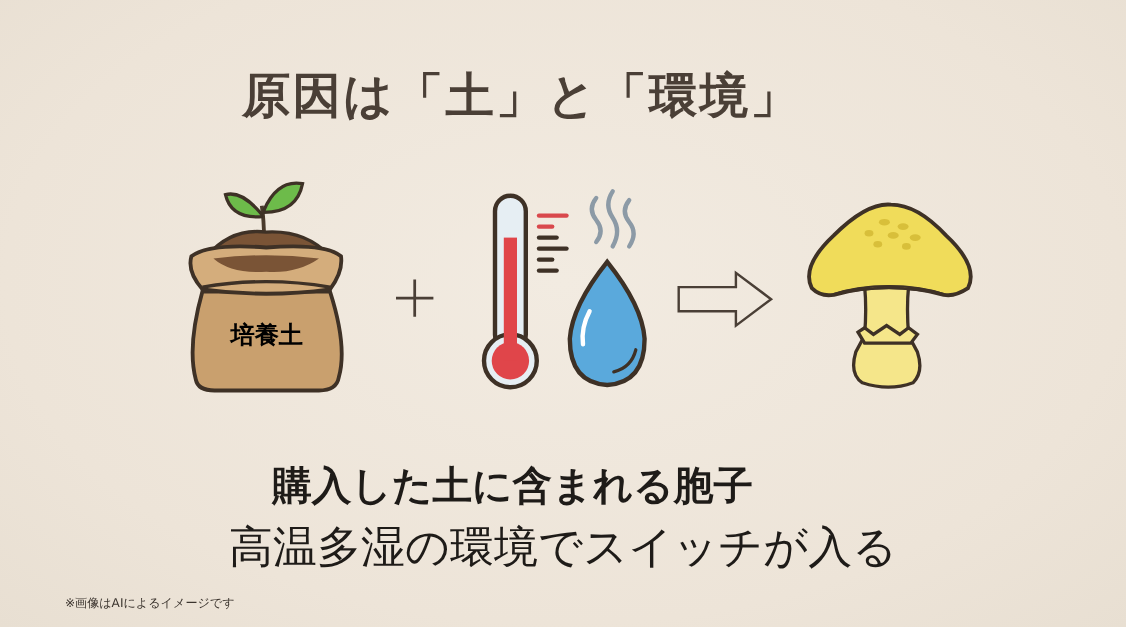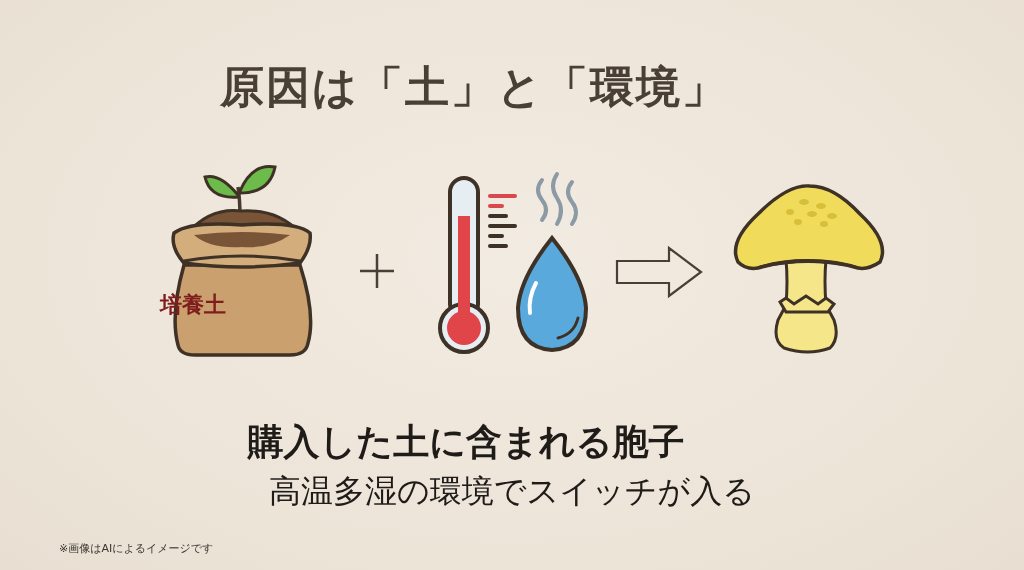--- a/index.html
+++ b/index.html
@@ -1,21 +1,21 @@
 <!DOCTYPE html>
 <html><head>
 <meta charset="utf-8">
 <style>
   html,body{margin:0;padding:0;}
   body{width:1024px;height:570px;overflow:hidden;background:#efe7dc;position:relative;font-family:"DejaVu Sans","Liberation Sans",sans-serif;}
   .bg{position:absolute;inset:0;background:radial-gradient(ellipse at 50% 45%,#f2ebe1 0%,#ede4d8 70%,#e8dfd2 100%);}
   .title{position:absolute;top:58px;left:0;width:948px;text-align:center;font-family:"DejaVu Serif","Liberation Serif",serif;font-weight:bold;font-size:44px;color:#4a3f36;letter-spacing:2px;}
   .icon{position:absolute;}
   .line1{position:absolute;top:418px;left:0;width:932px;text-align:center;font-weight:bold;font-size:36px;color:#1e1b18;}
-  .line2{position:absolute;top:470px;left:0;width:1024px;text-align:center;font-size:32px;color:#1e1b18;}
+  .line2{position:absolute;top:470px;left:0;width:1024px;text-align:center;font-size:40px;color:#1e1b18;}
   .note{position:absolute;left:12px;bottom:14px;font-size:11px;color:#3b342e;margin-left:47px;}
   .plus{position:absolute;left:358px;top:252px;width:38px;height:38px;}
 </style>
 </head>
 <body>
 
 <div class="bg"></div>
 
 <div class="title">原因は「土」と「環境」</div>
 
@@ -27,21 +27,21 @@
     <path d="M80 36 Q92 8 115 12 Q110 38 80 38 Z" fill="#6dbb4a" stroke="#3e3126" stroke-width="3"></path>
 
     <path d="M28 78 Q50 52 82 56 Q118 54 140 78 Z" fill="#7a5436" stroke="#3e3126" stroke-width="3"></path>
 
     <path d="M24 110 Q10 160 18 190 Q20 200 35 200 L130 200 Q146 200 148 188 Q156 160 140 110 Z" fill="#c9a06e" stroke="#3e3126" stroke-width="3.5"></path>
 
     <path d="M14 78 Q30 66 82 70 Q136 66 150 78 Q152 92 140 108 Q82 116 24 108 Q10 92 14 78 Z" fill="#d4ad7c" stroke="#3e3126" stroke-width="3.5"></path>
     <path d="M24 106 Q82 96 140 106" stroke="#3e3126" stroke-width="3" fill="none"></path>
     <path d="M34 80 Q82 74 130 80 Q110 94 82 92 Q50 94 34 80 Z" fill="#7a5436"></path>
   </svg>
-  <div style="position:absolute;left:0;top:135px;width:165px;text-align:left;font-weight:bold;font-size:22px;color:#7f1d1d;">培養土</div>
+  <div style="position:absolute;left:0;top:135px;width:165px;text-align:center;font-weight:bold;font-size:22px;color:#000000;">培養土</div>
 </div>
 
 <div class="plus">
   <svg width="38" height="38" viewBox="0 0 38 38">
     <line x1="19" y1="2" x2="19" y2="36" stroke="#4a3f36" stroke-width="2.5"></line>
     <line x1="2" y1="19" x2="36" y2="19" stroke="#4a3f36" stroke-width="2.5"></line>
   </svg>
 </div>
 
 <div class="icon" style="left:432px;top:168px;width:165px;height:195px;">

